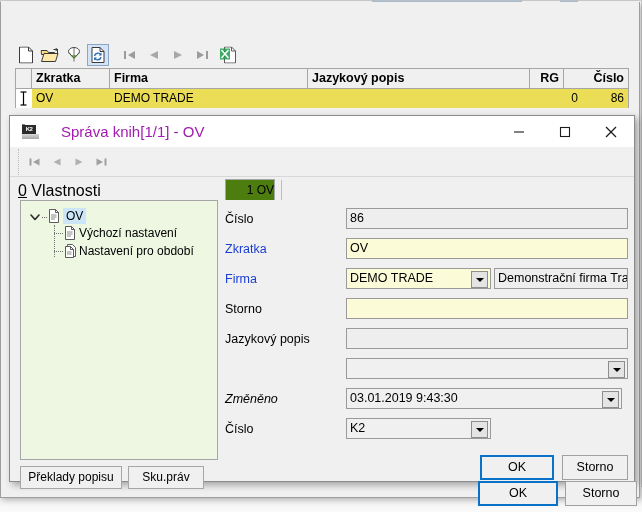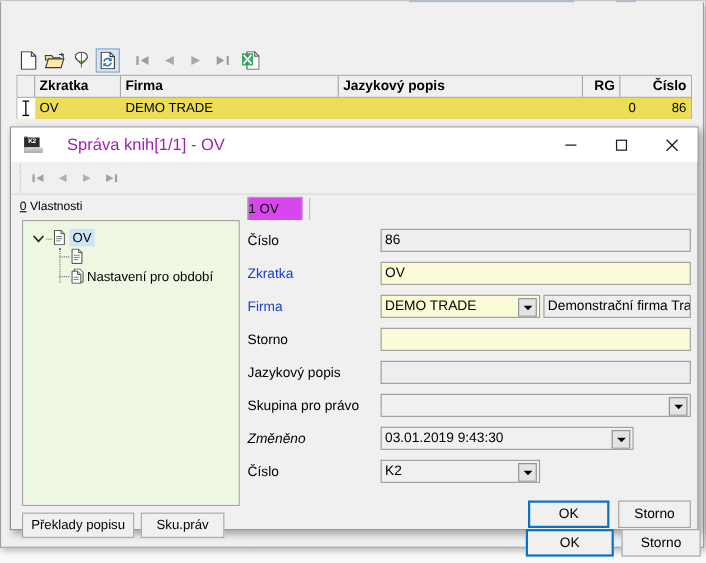--- a/index.html
+++ b/index.html
@@ -80,42 +80,42 @@
   #child-titlebar{position:relative;height:31px;background:#ffffff;}
   .ctb-icon{position:absolute;left:12px;top:8px;width:18px;height:16px;}
   #child-title{position:absolute;left:35px;top:7px;font-size:15px;color:#a21caf;margin-left:16px;}
   #cw-min{right:93px;height:31px;}#cw-max{right:47px;height:31px;}#cw-close{right:1px;height:31px;}
   
   #child-nav{position:absolute;left:8px;top:33px;width:610px;height:26px;
     border-left:1px dotted #bdbdbd;box-sizing:border-box;}
   #child-nav .tool{width:20px;height:20px;top:3px;}
   #child-sep{position:absolute;left:0;top:60px;width:624px;height:1px;background:#d7d7d7;}
   
-  #props-label{position:absolute;left:8px;top:66px;font-size:11px;color:#000;}
+  #props-label{position:absolute;left:8px;top:66px;font-size:16px;color:#000;}
   #props-label u{text-decoration:underline;}
   #tree-panel{
     position:absolute;left:10px;top:84px;width:198px;height:260px;
     background:#eef7e2;border:1px solid #a6a6a6;box-sizing:border-box;overflow:hidden;
   }
   .tn-label{position:absolute;top:0;font-size:12px;}
   .tn-label.sel{background:#cde6f7;padding:0 3px;}
   .doticon{position:absolute;top:1px;width:12px;height:14px;}
   .tree-guide{position:absolute;border-left:1px dotted #6f6f6f;}
   .tree-tick{position:absolute;border-top:1px dotted #6f6f6f;}
   .expander{position:absolute;width:12px;height:12px;}
   .leftbtn{
     position:absolute;height:23px;background:#f0f0f0;border:1px solid #a6a6a6;
     box-sizing:border-box;font-size:12px;font-family:"Liberation Sans",sans-serif;
     color:#000;text-align:center;line-height:21px;cursor:default;
   }
   
   #tabstrip{position:absolute;left:215px;top:63px;width:405px;height:22px;}
   .tab{
-    position:absolute;top:0;height:21px;line-height:20px;text-align:left;
-    background:#d946ef;border:1px solid #a6a6a6;border-bottom:none;box-sizing:border-box;
+    position:absolute;top:0;height:21px;line-height:20px;text-align:right;
+    background:#4d7c0f;border:1px solid #a6a6a6;border-bottom:none;box-sizing:border-box;
     font-size:12px;cursor:default;
   }
   .tab-divider{position:absolute;top:1px;width:1px;height:20px;background:#bdbdbd;}
   
   .flabel{position:absolute;font-size:12.5px;color:#000;white-space:nowrap;}
   .flabel.req{color:#1a3fd0;}
   .finput{
     position:absolute;height:21px;box-sizing:border-box;
     border:1px solid #9a9a9a;background:#fbfbd8;
     font-size:12.5px;line-height:19px;padding:0 3px;color:#000;
@@ -331,20 +331,21 @@
 
       <span class="doticon" style="left:43px;top:25px;">
         <svg width="12" height="14" viewBox="0 0 12 14">
           <path d="M1.5 0.5h6l3 3v10h-9z" fill="#ffffff" stroke="#4a4a4a" stroke-width=".9"></path>
           <path d="M7.5 0.5v3h3" fill="none" stroke="#4a4a4a" stroke-width=".9"></path>
           <line x1="3" y1="6" x2="8.5" y2="6" stroke="#6a6a6a" stroke-width=".8"></line>
           <line x1="3" y1="8" x2="8.5" y2="8" stroke="#6a6a6a" stroke-width=".8"></line>
           <line x1="3" y1="10" x2="7" y2="10" stroke="#6a6a6a" stroke-width=".8"></line>
         </svg>
       </span>
+      <span class="tn-label" style="left:58px;top:24px;line-height:16px;">Výchozí nastavení</span>
 
       <span class="doticon" style="left:43px;top:43px;">
         <svg width="13" height="14" viewBox="0 0 13 14">
           <path d="M3.5 0.5h5l3 3v9h-8z" fill="#ffffff" stroke="#4a4a4a" stroke-width=".9"></path>
           <path d="M1.5 2.5h5l3 3v8h-8z" fill="#ffffff" stroke="#4a4a4a" stroke-width=".9"></path>
           <path d="M6.5 2.5v3h3" fill="none" stroke="#4a4a4a" stroke-width=".9"></path>
           <line x1="3" y1="8" x2="7.5" y2="8" stroke="#6a6a6a" stroke-width=".8"></line>
           <line x1="3" y1="10" x2="7.5" y2="10" stroke="#6a6a6a" stroke-width=".8"></line>
         </svg>
       </span>
@@ -371,28 +372,27 @@
       <span class="combo-btn" style="right:2px;"></span>
     </div>
     <div class="finput ro" style="left:484px;top:152px;width:134px;">Demonstrační firma Trade,</div>
 
     <span class="flabel" style="left:215px;top:186px;">Storno</span>
     <div class="finput" style="left:336px;top:182px;width:282px;"></div>
 
     <span class="flabel" style="left:215px;top:216px;">Jazykový popis</span>
     <div class="finput ro" style="left:336px;top:212px;width:282px;"></div>
 
-    <span class="flabel" style="left:215px;top:246px;">Skupina pro právo</span>
     <div class="combo grey" style="left:336px;top:242px;width:282px;">
       <span></span>
       <span class="combo-btn" style="right:2px;"></span>
     </div>
 
     <span class="flabel" style="left:215px;top:276px;font-style:italic;">Změněno</span>
-    <div class="combo grey" style="left:336px;top:272px;width:230px;">
+    <div class="combo grey" style="left:336px;top:272px;width:276px;">
       <span>03.01.2019  9:43:30</span>
       <span class="combo-btn" style="right:2px;"></span>
     </div>
 
     <span class="flabel" style="left:215px;top:306px;">Číslo</span>
     <div class="combo grey" style="left:336px;top:302px;width:145px;">
       <span>K2</span>
       <span class="combo-btn" style="right:2px;"></span>
     </div>
 

